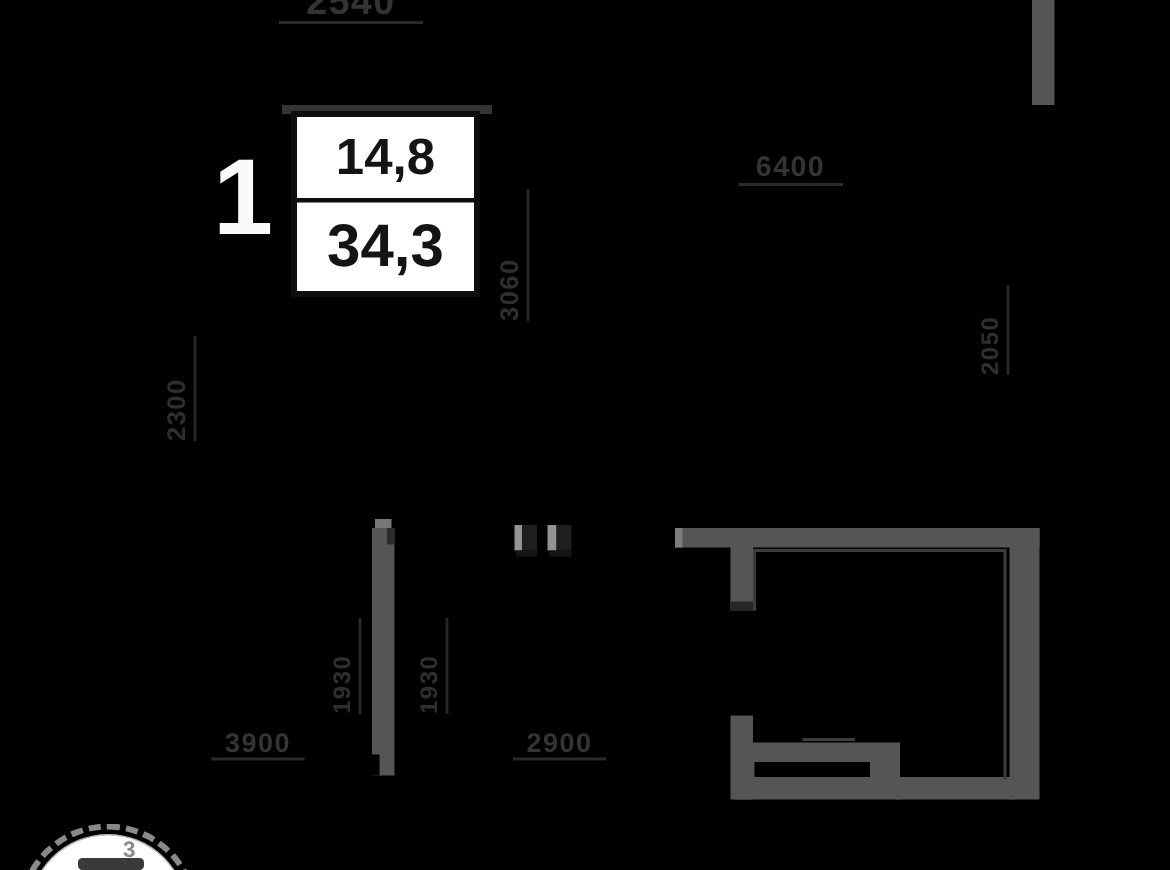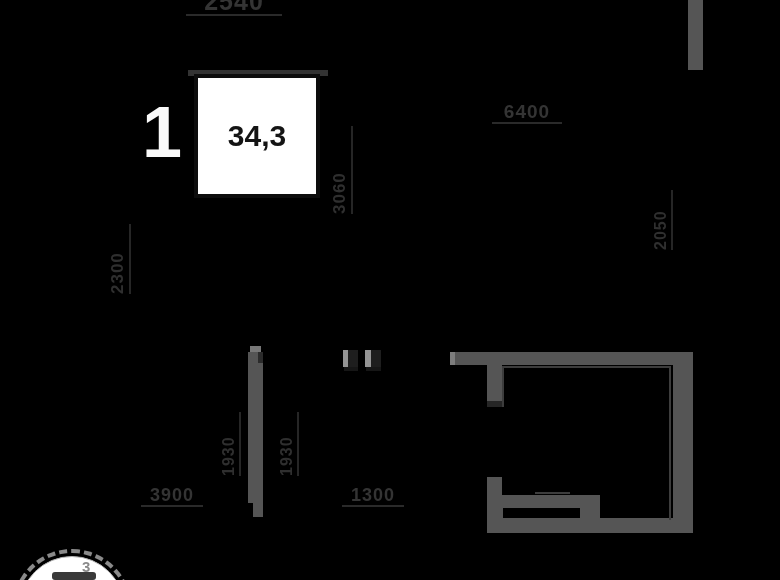--- a/index.html
+++ b/index.html
@@ -29,21 +29,21 @@
   .area-box{
     position:absolute;left:194px;top:74px;width:126px;height:124px;
     background:#0d0d0d;display:flex;flex-direction:column;
     padding:4px;box-sizing:border-box;gap:3px;
   }
   .area-cell{
     background:#fff;color:#141414;display:flex;
     align-items:center;justify-content:center;font-weight:700;
   }
   .area-cell.top{flex:48;font-size:34px;}
-  .area-cell.bottom{flex:52;font-size:30px;}
+  .area-cell.bottom{flex:52;font-size:40px;}
   .unit-number{
     position:absolute;left:142px;top:96px;color:#fafafa;
     font-size:72px;font-weight:700;line-height:1;
   }
   
   .compass-outer{
     position:absolute;left:12px;top:549px;width:120px;height:120px;
     border:4px dashed #8a8a8a;border-radius:50%;box-sizing:border-box;
   }
   .compass-inner{
@@ -64,20 +64,21 @@
 <body>
 
 <div id="stage">
 
   <div class="dim" style="left:186px;top:-12px;width:96px;font-size:25px;">2540</div>
 
   <div class="thin-line" style="left:188px;top:70px;width:140px;height:6px;background:#333;"></div>
 
   <div class="unit-number">1</div>
   <div class="area-box">
+    <div class="area-cell top">14,8</div>
     <div class="area-cell bottom">34,3</div>
   </div>
 
   <div class="vdim" style="left:330px;top:126px;height:88px;font-size:17px;">3060</div>
 
   <div class="dim" style="left:492px;top:102px;width:70px;font-size:19px;">6400</div>
 
   <div class="vdim" style="left:108px;top:224px;height:70px;font-size:17px;">2300</div>
 
   <div class="vdim" style="left:652px;top:190px;height:60px;">2050</div>
@@ -93,21 +94,21 @@
 
   <div class="wall" style="left:248px;top:352px;width:15px;height:165px;"></div>
   <div class="wall-tip" style="left:250px;top:346px;width:11px;height:6px;background:#777;"></div>
   <div class="wall-dark" style="left:258px;top:352px;width:5px;height:11px;background:#2b2b2b;"></div>
   <div class="wall-dark" style="left:248px;top:503px;width:5px;height:14px;background:#000;"></div>
 
   <div class="vdim" style="left:220px;top:412px;height:64px;">1930</div>
   <div class="vdim" style="left:278px;top:412px;height:64px;">1930</div>
 
   <div class="dim" style="left:141px;top:486px;width:62px;">3900</div>
-  <div class="dim" style="left:342px;top:486px;width:62px;">1300</div>
+  <div class="dim" style="left:342px;top:486px;width:62px;">2900</div>
 
   <div class="wall" style="left:450px;top:352px;width:243px;height:13px;"></div>
   <div class="wall-tip" style="left:450px;top:352px;width:5px;height:13px;"></div>
   <div class="wall" style="left:673px;top:352px;width:20px;height:181px;"></div>
   <div class="wall" style="left:487px;top:352px;width:15px;height:55px;"></div>
   <div class="wall-dark" style="left:487px;top:401px;width:15px;height:6px;"></div>
   <div class="wall" style="left:487px;top:477px;width:15px;height:56px;"></div>
 
   <div class="wall" style="left:490px;top:495px;width:110px;height:38px;"></div>
   <div class="wall-dark" style="left:503px;top:508px;width:77px;height:10px;background:#000;"></div>

